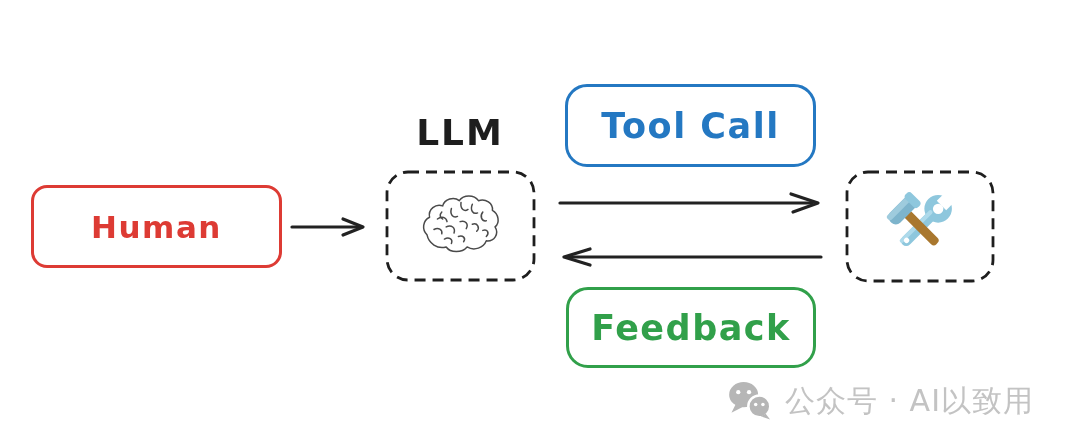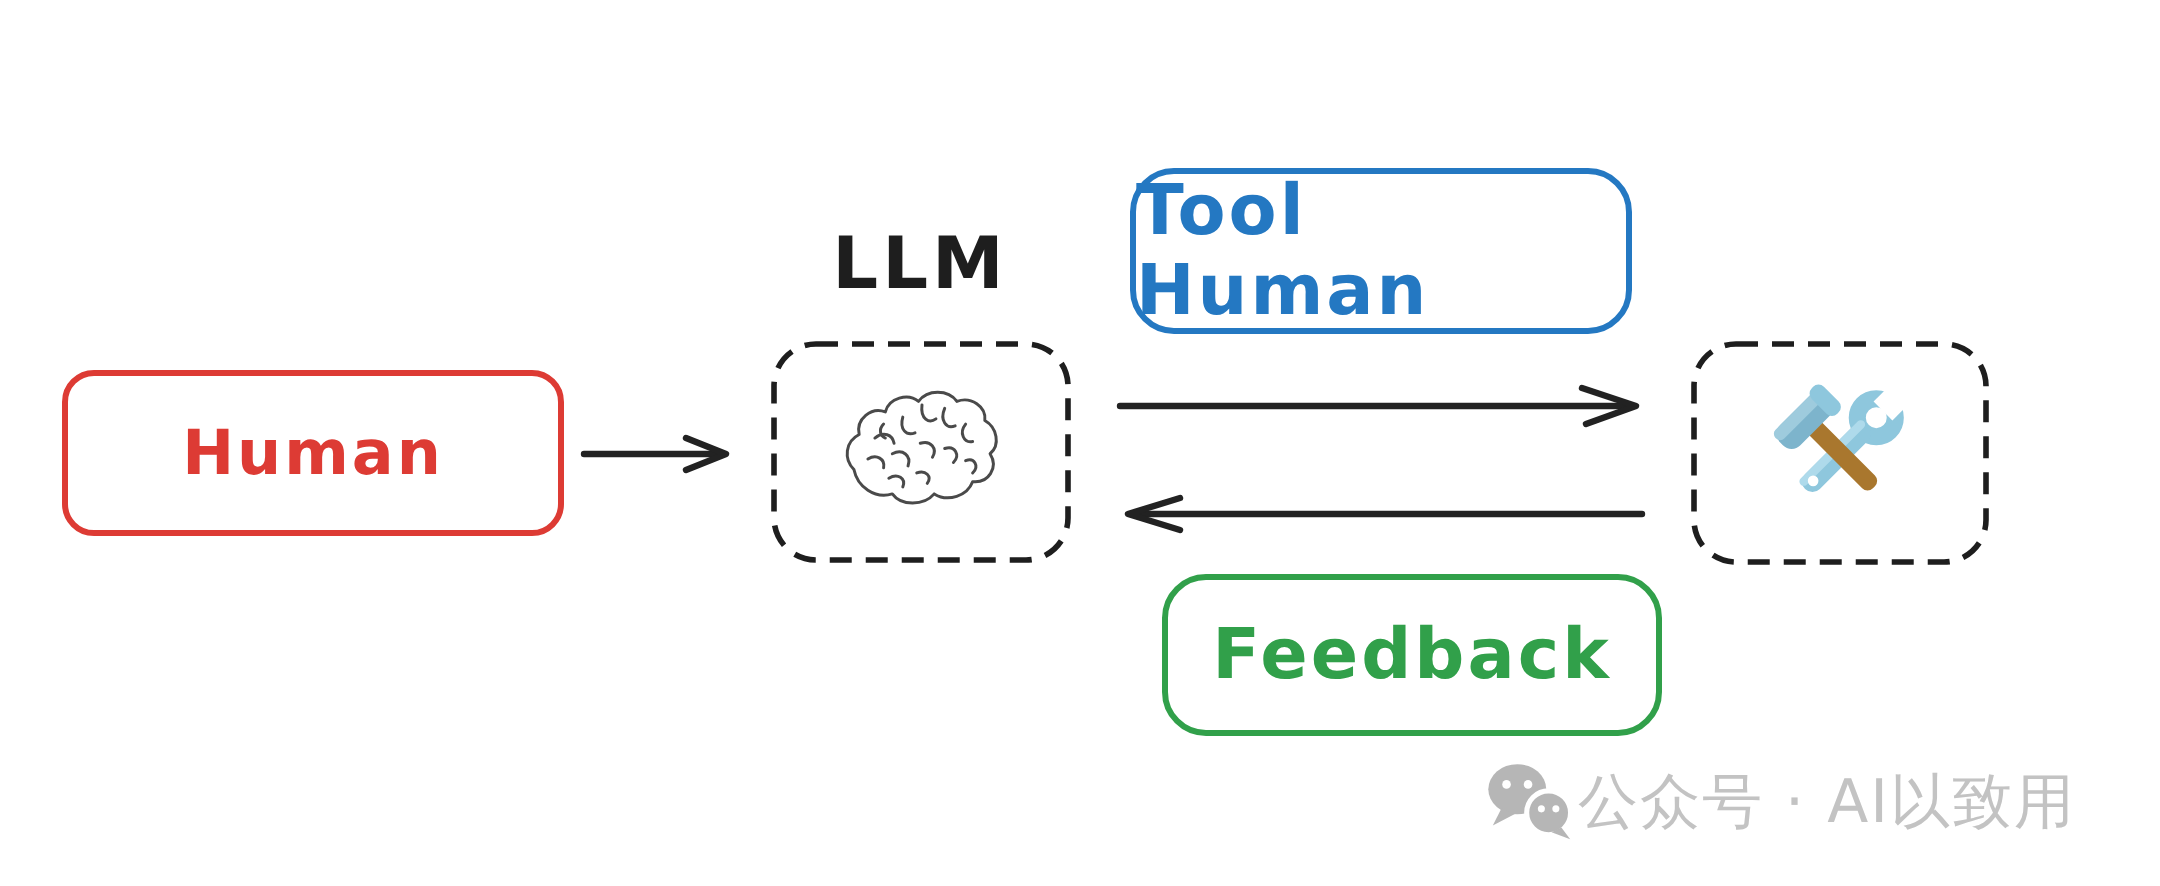--- a/index.html
+++ b/index.html
@@ -32,21 +32,21 @@
     color: #dd3b34; font-size: 31px;
   }
   .toolcall-box {
     left: 565px; top: 84px; width: 251px; height: 83px;
     border: 3px solid #2478c2; border-radius: 22px;
     color: #2478c2; font-size: 35px;
   }
   .feedback-box {
     left: 566px; top: 287px; width: 250px; height: 81px;
     border: 3px solid #31a04a; border-radius: 22px;
-    color: #31a04a; font-size: 35px; margin-left: 15px;
+    color: #31a04a; font-size: 35px;
   }
 
   
   .node-title {
     color: #1e1e1e;
     font-weight: 700;
     text-align: center;
     letter-spacing: 2px;
   }
   .llm-title {
@@ -72,22 +72,22 @@
   .node-icon { position: relative; }
 
   
   .arrows {
     left: 0; top: 0;
     pointer-events: none;
   }
 
   
   .watermark {
-    left: 742px; top: 379px; height: 44px;
-    display: flex; align-items: center; 
+    left: 727px; top: 379px; height: 44px;
+    display: flex; align-items: center; gap: 11px;
     color: #c3c3c3;
   }
   .watermark-text {
     font-size: 30px;
     letter-spacing: 1px;
     white-space: nowrap;
   }
 </style>
 </head>
 <body>
@@ -138,21 +138,21 @@
         <path d="M68 38 C74 36 77 42 73 46"></path>
         <path d="M80 45 C85 43 88 48 84 52"></path>
         <path d="M36 55 C41 52 46 55 44 60"></path>
         <path d="M52 52 C57 50 61 54 58 58"></path>
         <path d="M33 24 C30 27 31 31 34 32"></path>
       </g>
     </svg>
   </div>
 
   <div class="abs pill toolcall-box">
-    <span>Tool Human</span>
+    <span>Tool Call</span>
   </div>
 
   <div class="abs pill feedback-box">
     <span>Feedback</span>
   </div>
 
 
   <div class="abs dashed-node tool-node">
     <svg class="frame" width="150" height="113" viewBox="0 0 150 113">
       <rect x="2" y="2" width="146" height="109" rx="21" fill="none" stroke="#1e1e1e" stroke-width="2.8" stroke-dasharray="11 7"></rect>

